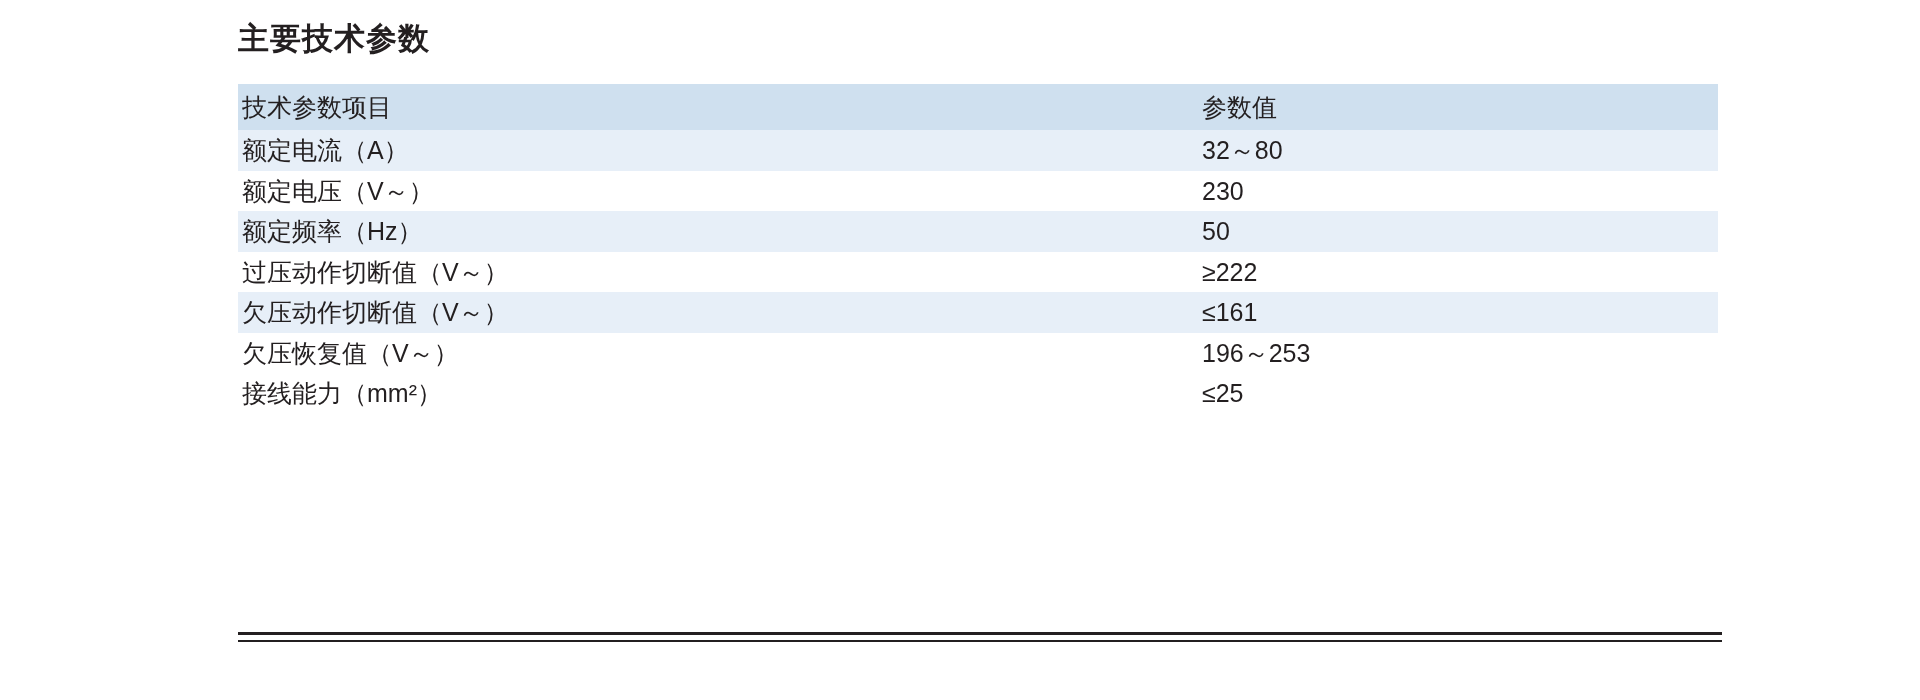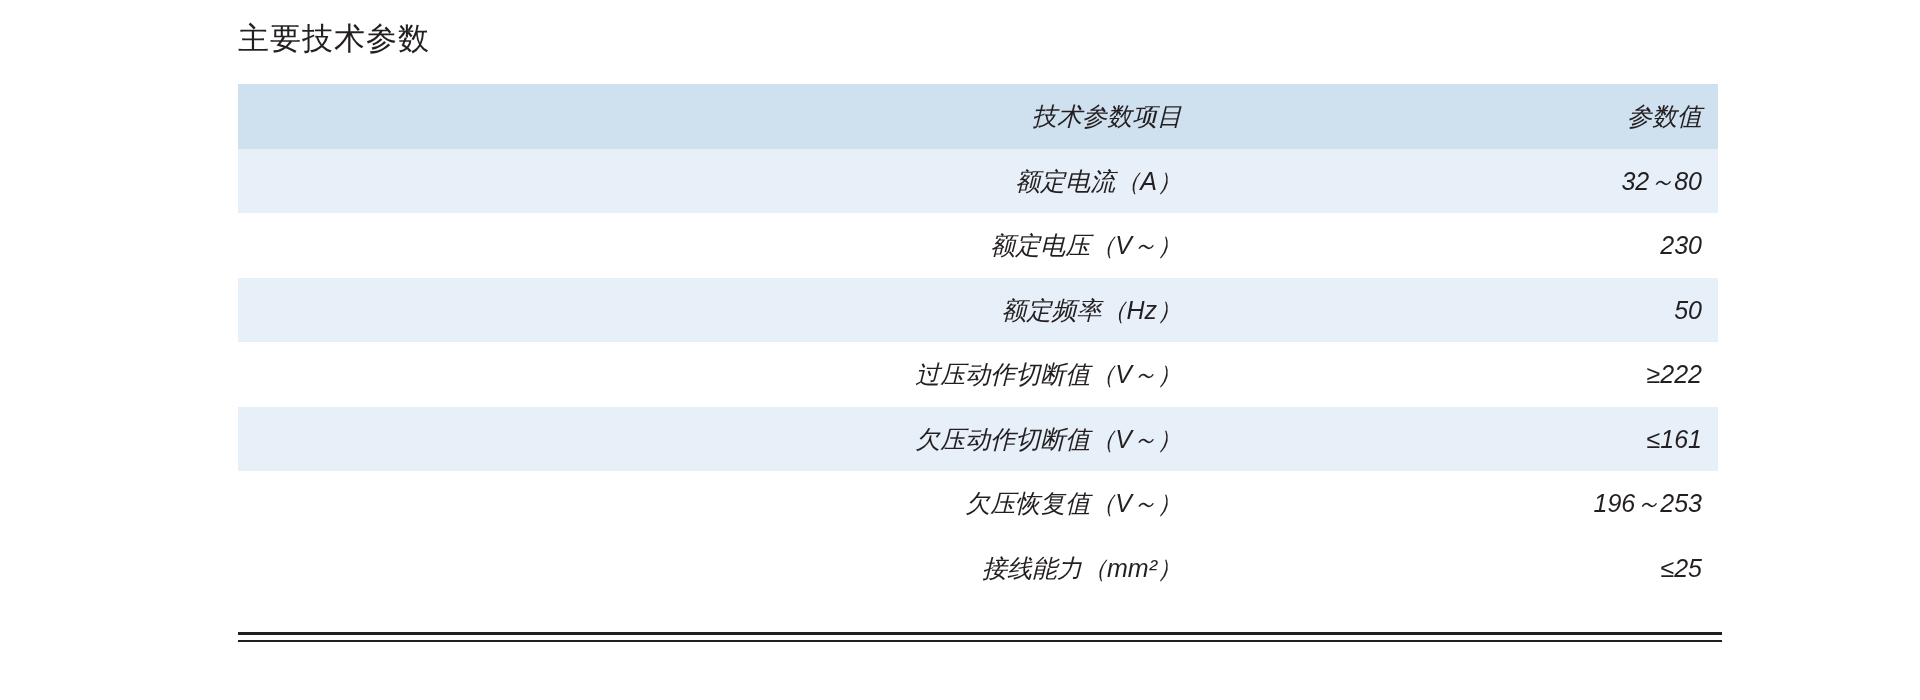--- a/index.html
+++ b/index.html
@@ -18,21 +18,21 @@
     position: relative;
     width: 1920px;
     height: 700px;
     box-sizing: border-box;
   }
   .doc-title {
     position: absolute;
     left: 238px;
     top: 20px;
     font-size: 31px;
-    font-weight: 400;
+    font-weight: 700;
     letter-spacing: 1px;
     color: #231f20;
     line-height: 1.2;
     white-space: nowrap;
   }
   .spec-table {
     position: absolute;
     left: 238px;
     top: 84px;
     width: 1480px;
@@ -40,28 +40,27 @@
     table-layout: fixed;
   }
   .spec-table col.c-param { width: 960px; }
   .spec-table col.c-value { width: 520px; }
 
   .spec-table tr {
     height: 38px;
   }
   .spec-table th,
   .spec-table td {
-    padding: 16px;
+    padding: 4px;
     vertical-align: middle;
     font-weight: 400;
     font-size: 25px;
     line-height: 1.3;
     color: #231f20;
-    text-align: right;
-    font-style: italic;
+    text-align: left;
   }
   .spec-table thead tr {
     background: #cfe0ef;
     height: 46px;
   }
   .spec-table thead th {
     font-size: 25px;
   }
   .spec-table tbody tr.odd {
     background: #e7eff8;

